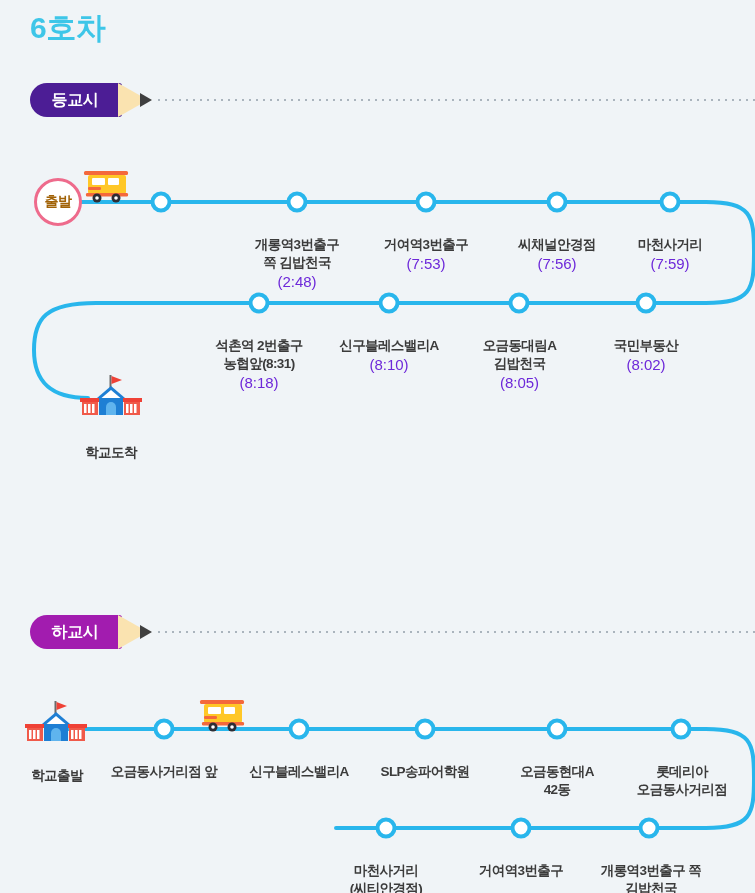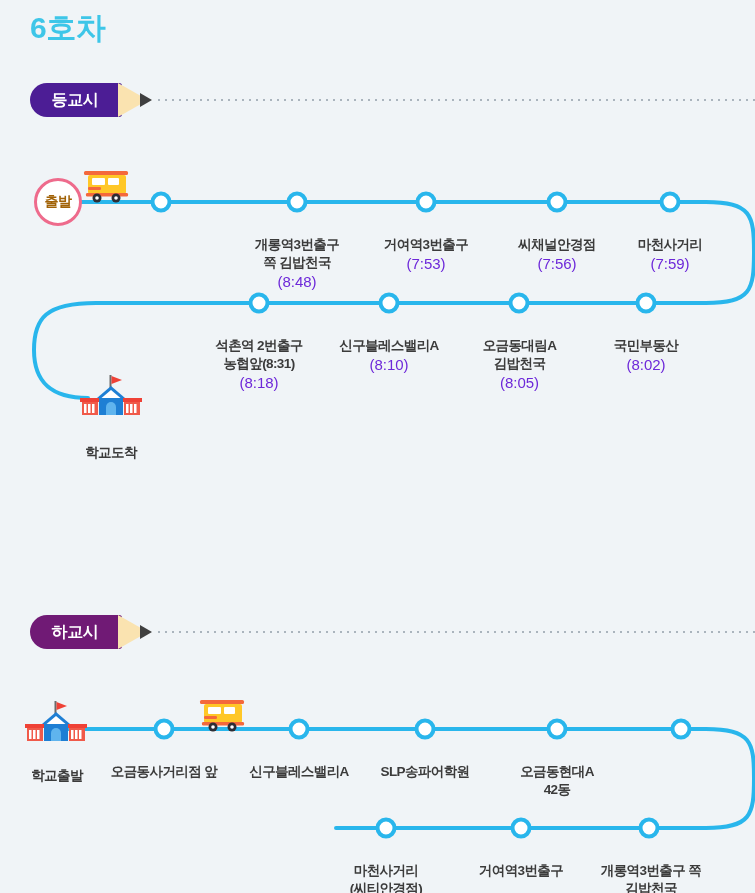--- a/index.html
+++ b/index.html
@@ -152,21 +152,21 @@
       <circle cx="17" cy="31" r="4.5" fill="#2d2d34"></circle>
       <circle cx="17" cy="31" r="1.8" fill="#ffffff"></circle>
       <circle cx="36" cy="31" r="4.5" fill="#2d2d34"></circle>
       <circle cx="36" cy="31" r="1.8" fill="#ffffff"></circle>
     </svg>
   </div>
 
   <div class="stop-label" style="left:221px; top:218px; width:120px;">
     <span>개롱역3번출구
 쪽 김밥천국</span>
-    <span class="stop-time">(8:48)</span>
+    <span class="stop-time">(2:48)</span>
   </div>
   <div class="stop-label" style="left:345px; top:218px; width:130px;">
     <span>거여역3번출구</span>
     <span class="stop-time">(7:53)</span>
   </div>
   <div class="stop-label" style="left:481px; top:218px; width:120px;">
     <span>씨채널안경점</span>
     <span class="stop-time">(7:56)</span>
   </div>
   <div class="stop-label" style="left:594px; top:218px; width:120px;">
@@ -210,21 +210,21 @@
       </g>
       <path d="M35 14 L49 26 L21 26 Z" fill="#1e7fd4"></path>
       <path d="M35 18 L44.5 26 L25.5 26 Z" fill="#ffffff"></path>
       <rect x="23" y="26" width="24" height="17" fill="#1e7fd4"></rect>
       <path d="M30 43 L30 35 a5 5 0 0 1 10 0 L40 43 Z" fill="#5fb4ee"></path>
     </svg>
   </div>
   <div class="endpoint-label" style="left:40px; top:422px; width:110px;">학교도착</div>
 
   <div class="pencil" style="left:14px; top:615px;">
-    <div class="body" style="background:#701a75;">
+    <div class="body" style="background:#a21caf;">
       <span>하교시</span>
     </div>
     <div class="wood"></div>
     <div class="lead"></div>
     <div class="dots" style="left:128px; width:612px;"></div>
   </div>
 
   <svg class="route" width="755" height="893" style="top:0;">
     <path d="M 50 729 L 690 729
              C 735 729 738 742 738 778
@@ -284,20 +284,24 @@
   <div class="stop-label" style="left:218px; top:745px; width:130px;">
     <span>신구블레스밸리A</span>
   </div>
   <div class="stop-label" style="left:344px; top:745px; width:130px;">
     <span>SLP송파어학원</span>
   </div>
   <div class="stop-label" style="left:481px; top:745px; width:120px;">
     <span>오금동현대A
 42동</span>
   </div>
+  <div class="stop-label" style="left:600px; top:745px; width:132px;">
+    <span>롯데리아
+오금동사거리점</span>
+  </div>
 
   <div class="stop-label" style="left:306px; top:844px; width:128px;">
     <span>마천사거리
 (씨티안경점)</span>
   </div>
   <div class="stop-label" style="left:440px; top:844px; width:130px;">
     <span>거여역3번출구</span>
   </div>
   <div class="stop-label" style="left:565px; top:844px; width:140px;">
     <span>개롱역3번출구 쪽

